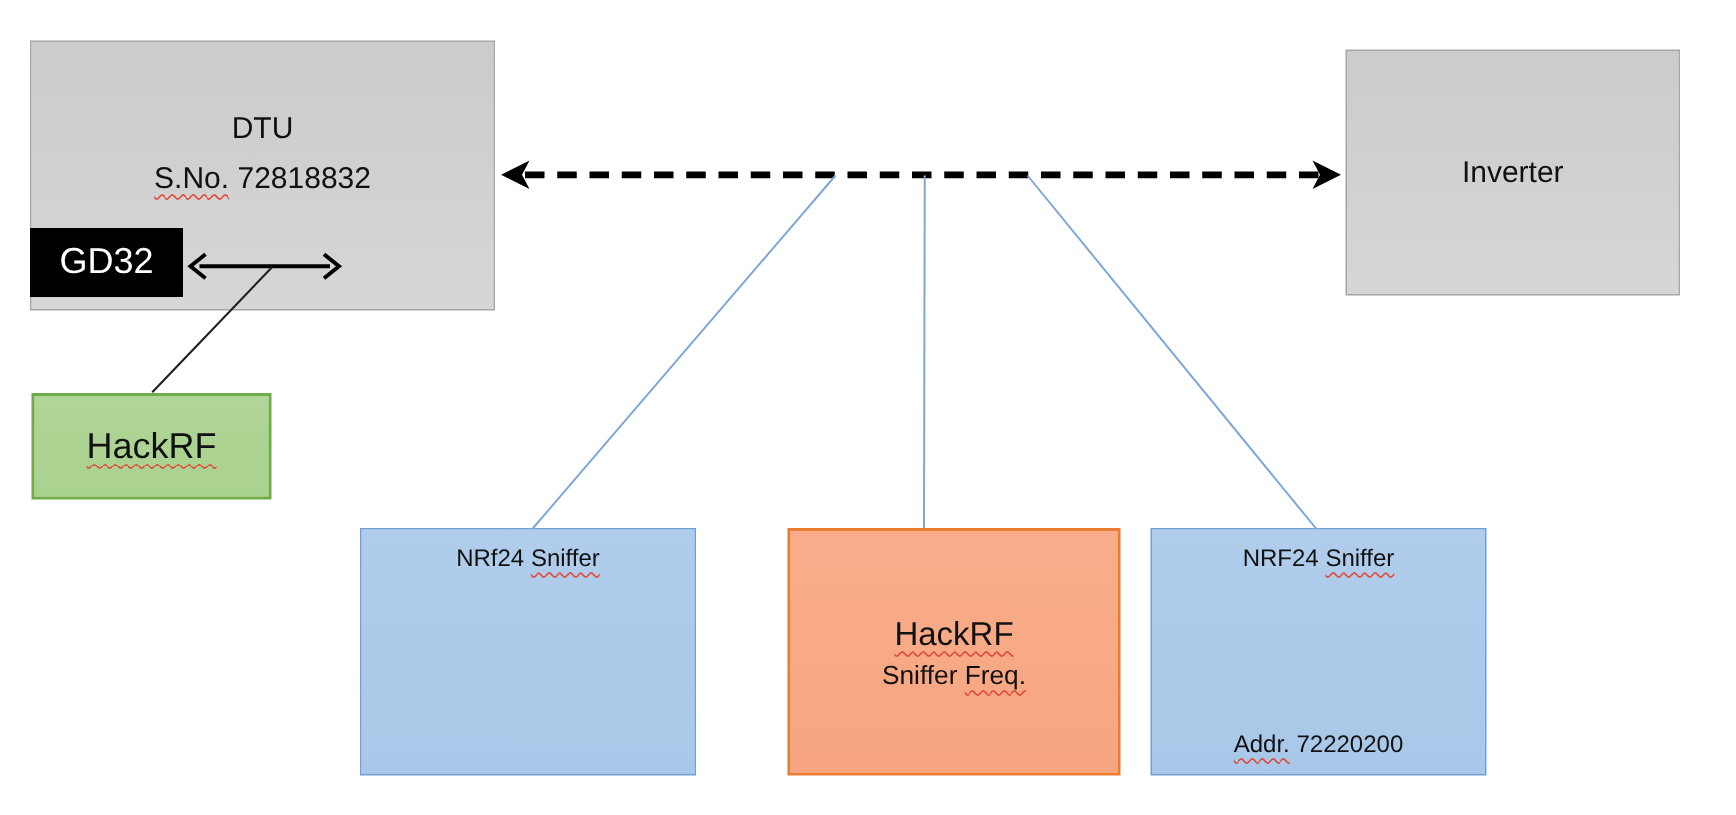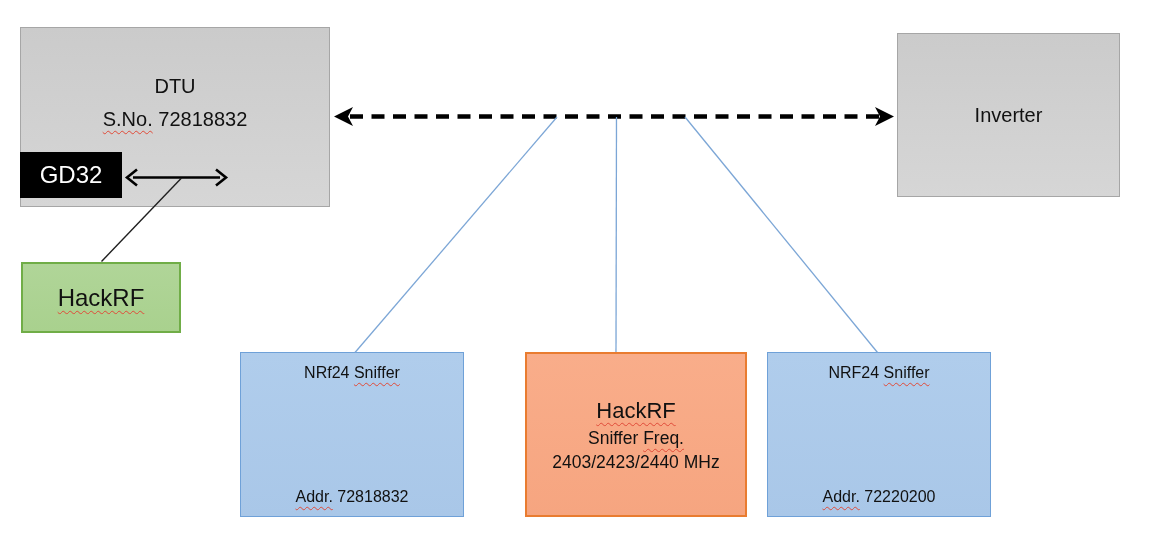--- a/index.html
+++ b/index.html
@@ -107,31 +107,27 @@
   </div>
 
   <div class="box gray-box inverter">
     <div>Inverter</div>
   </div>
 
   <div class="box blue-box sniffer-left">
     <div>
       <span>NRf24</span><span class="gap wv">Sniffer</span>
     </div>
-    <div>
-      <span class="wv">Addr.</span><span class="gap">72818832</span>
-    </div>
   </div>
 
   <div class="box orange-box hackrf">
     <div class="title wv">HackRF</div>
     <div class="sub">
       <span>Sniffer</span><span class="gap wv">Freq.</span>
     </div>
-    <div class="sub">2403/2423/2440 MHz</div>
   </div>
 
   <div class="box blue-box sniffer-right">
     <div>
       <span>NRF24</span><span class="gap wv">Sniffer</span>
     </div>
     <div>
       <span class="wv">Addr.</span><span class="gap">72220200</span>
     </div>
   </div>

